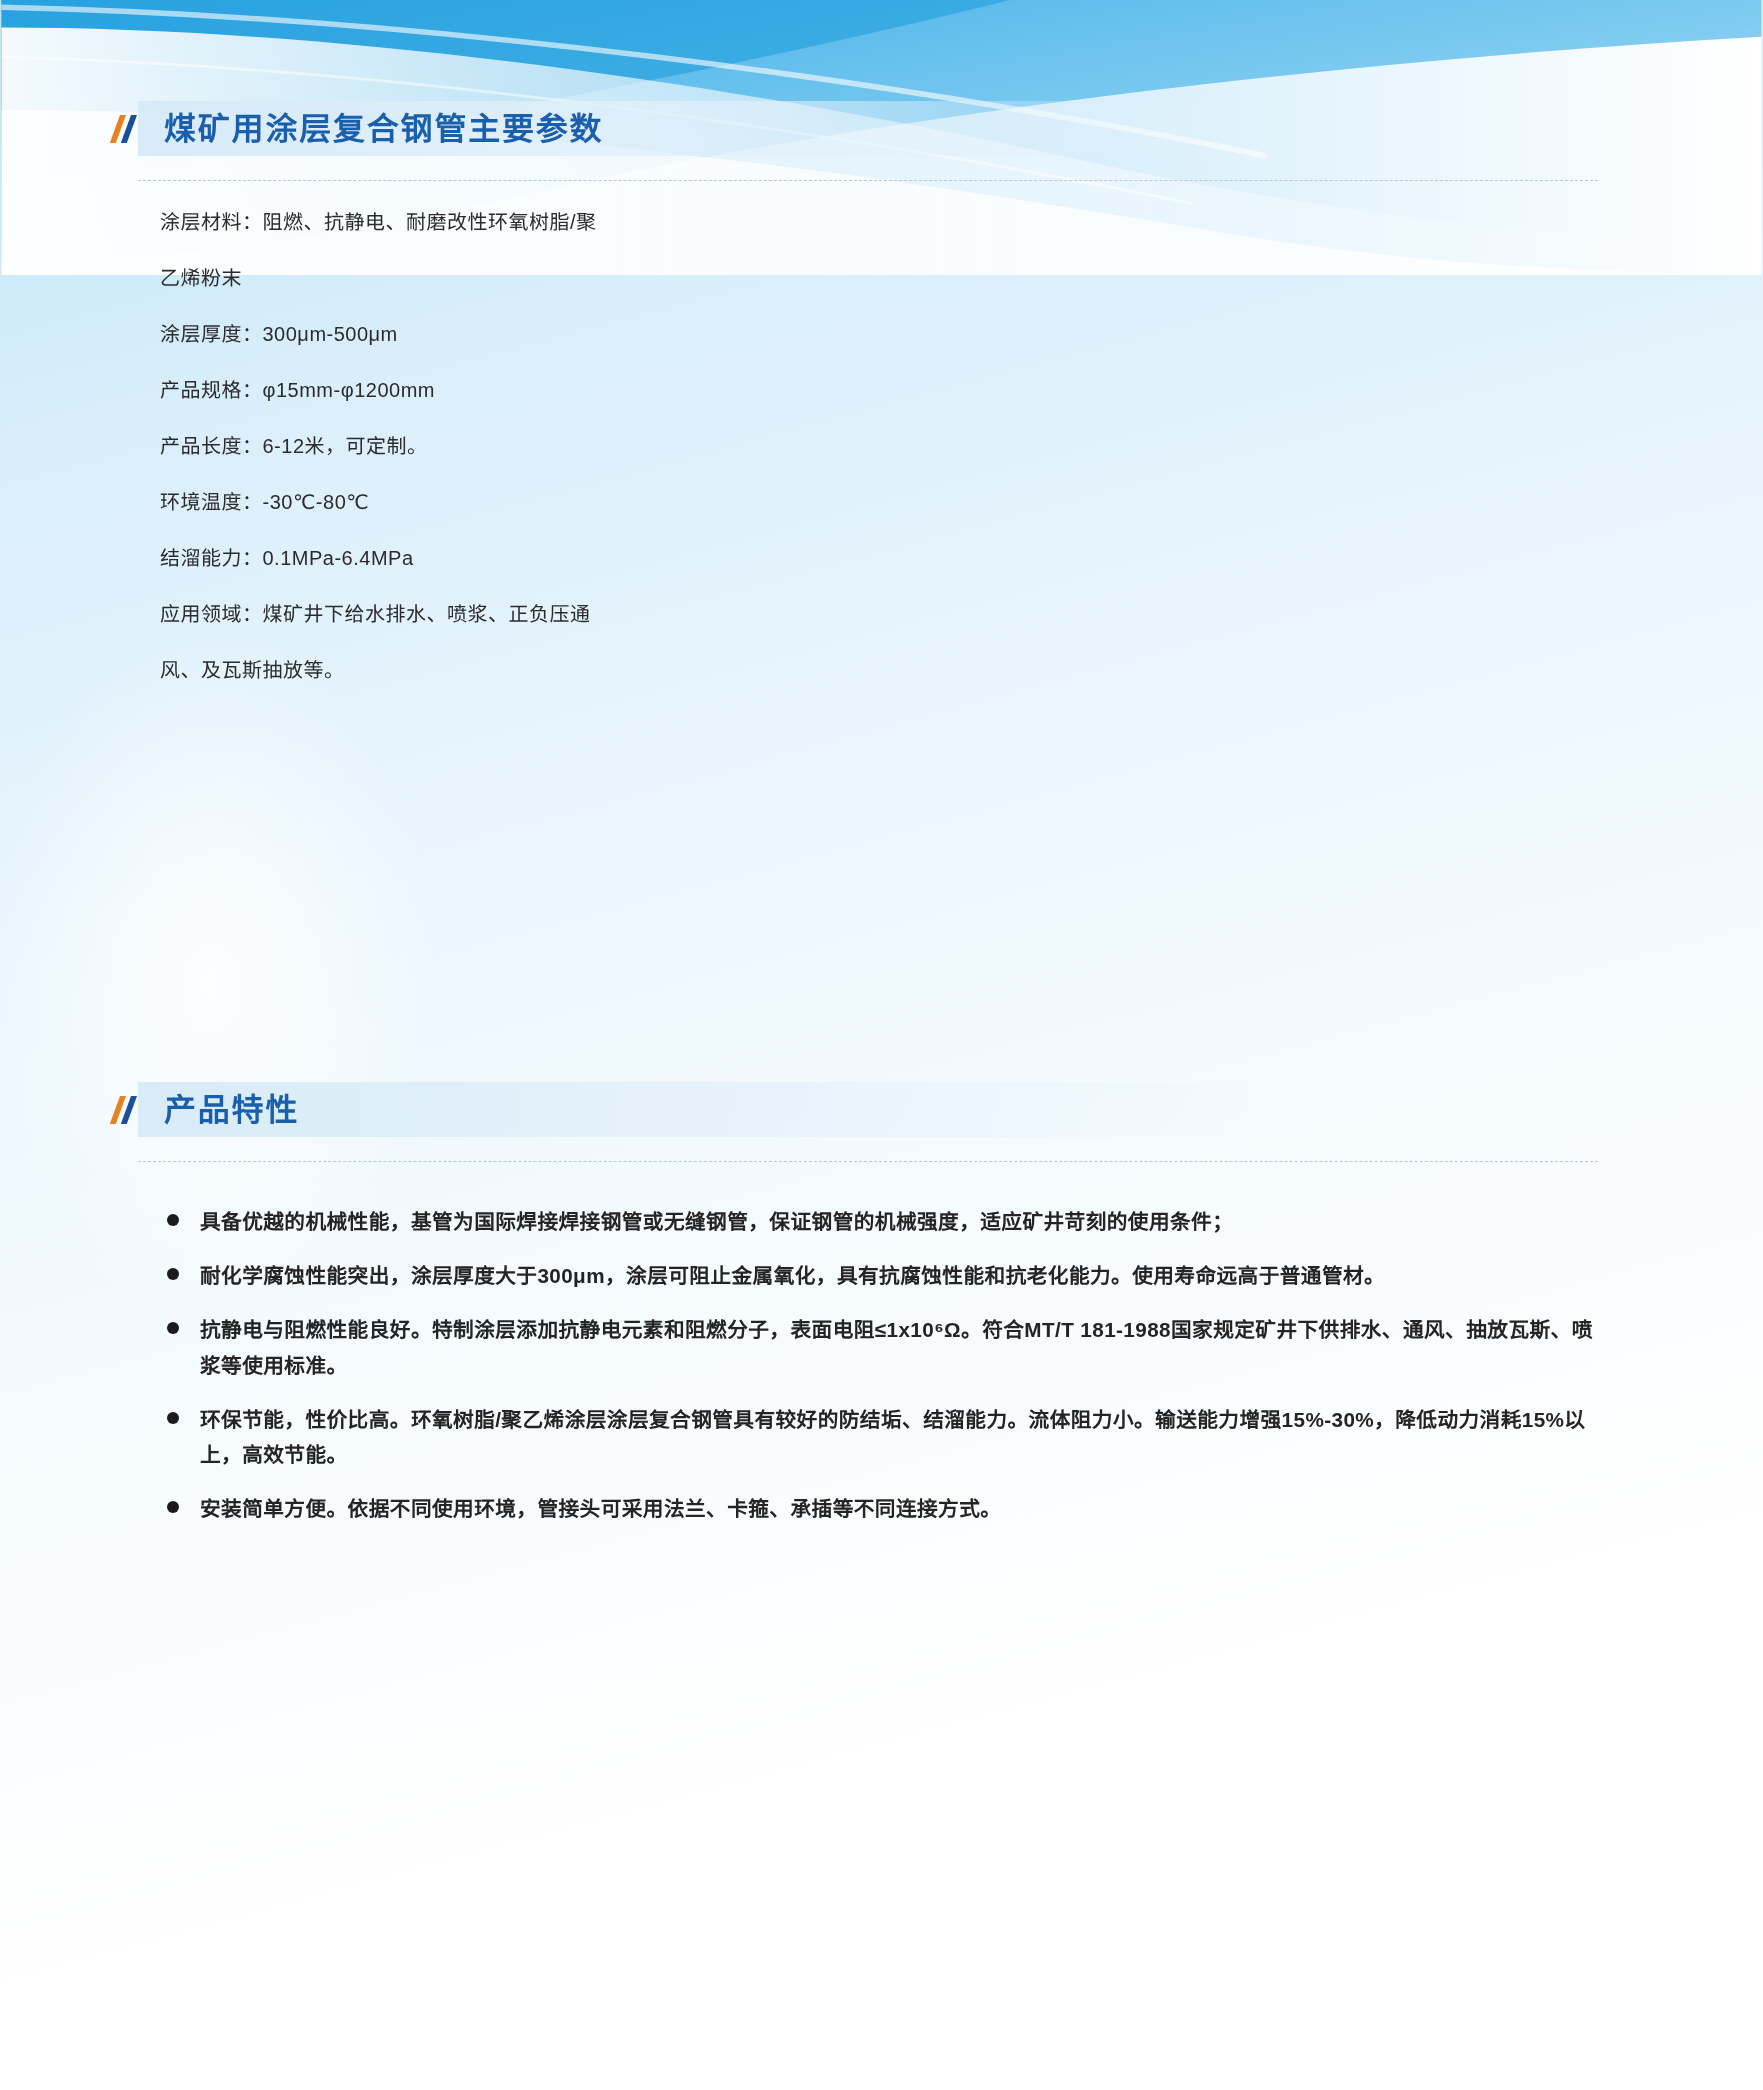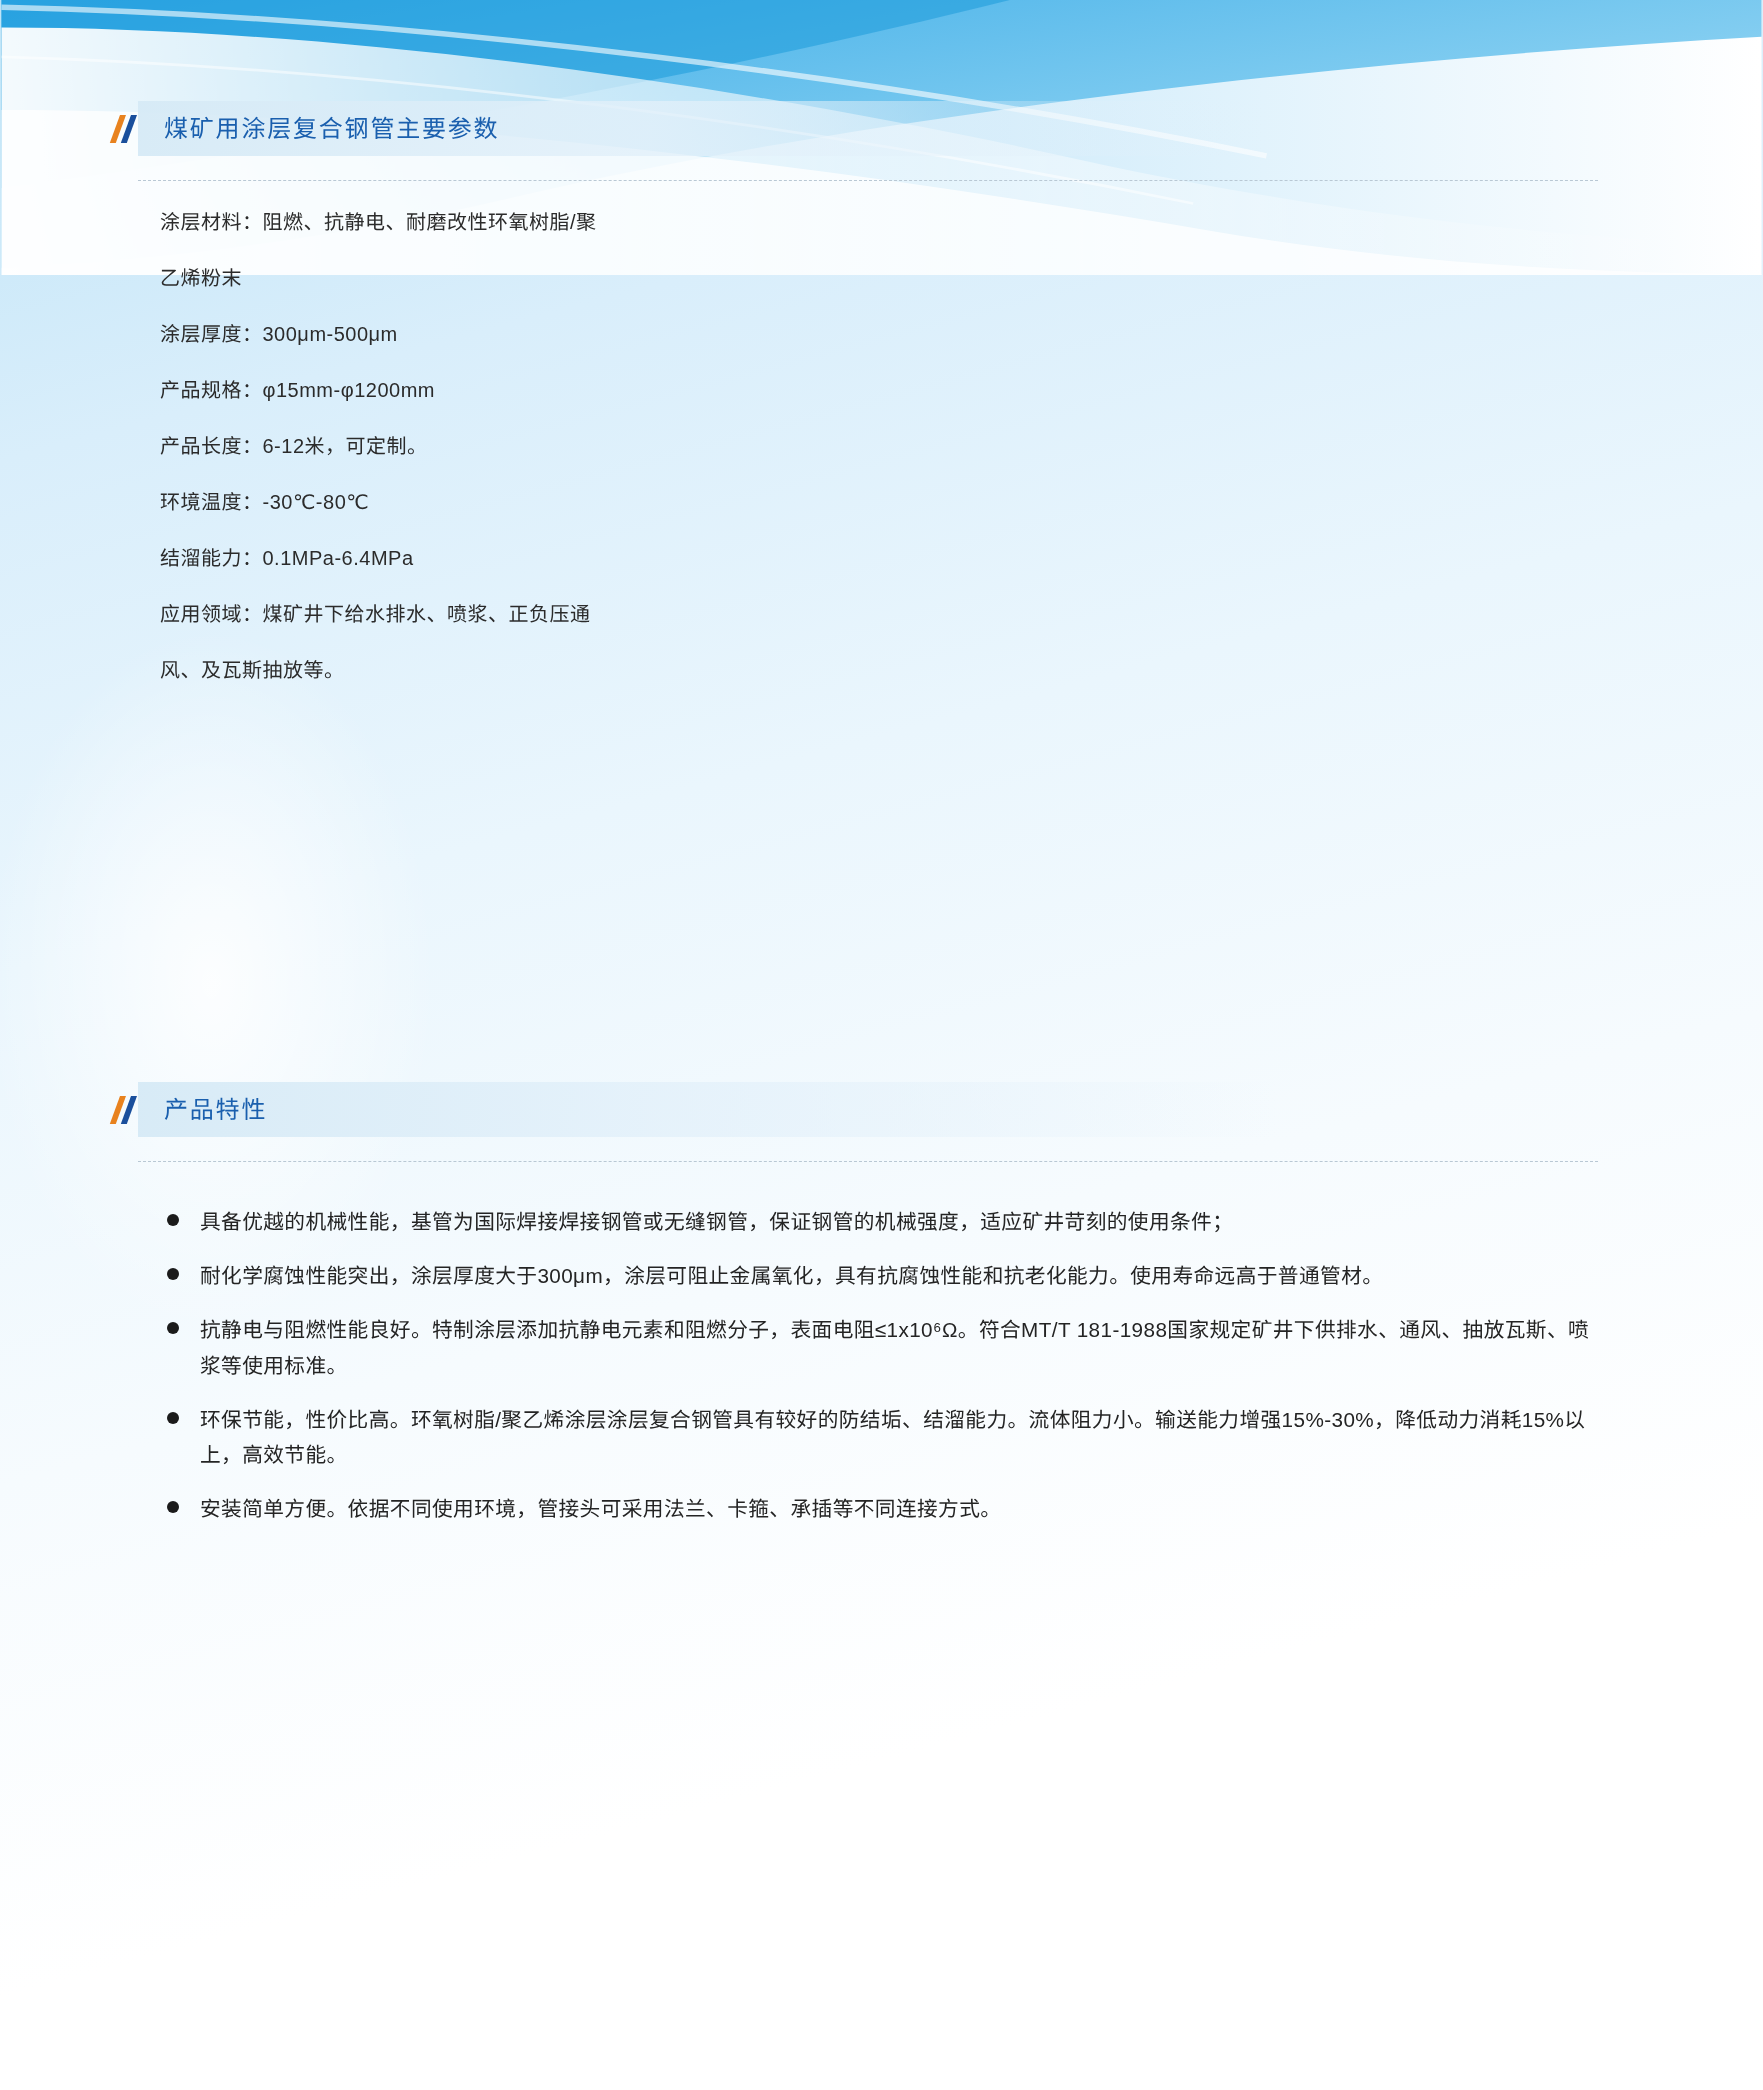--- a/index.html
+++ b/index.html
@@ -76,22 +76,22 @@
     top: 1.8px;
     width: 6.4px;
     height: 27.5px;
     display: block;
     transform: skewX(-20deg);
   }
   .slashes i.s1 { left: 5.5px;  background: #e8821e; }
   .slashes i.s2 { left: 17.4px; background: #1a4f9c; }
 
   .sec-title {
-    font-size: 24px;
-    font-weight: normal;
+    font-size: 32px;
+    font-weight: bold;
     color: #1a5fae;
     letter-spacing: 1.8px;
     line-height: 1;
   }
   .sec-rule {
     margin-top: 24px;
     border-top: 0.9px dashed #b9c8d4;
     width: 1460px;
     height: 0;
   }
@@ -106,20 +106,21 @@
     color: #2b2b2b;
     line-height: 1;
     margin-bottom: 36px;
     letter-spacing: 0.5px;
   }
 
   
   .features {
     margin-top: 42px;
     padding-left: 20px;
+    font-weight: bold;
   }
   .feature {
     position: relative;
     font-size: 20.7px;
     color: #242424;
     line-height: 1.72;
     margin-bottom: 18.4px;
     padding-left: 42px;
     letter-spacing: 0.4px;
   }

